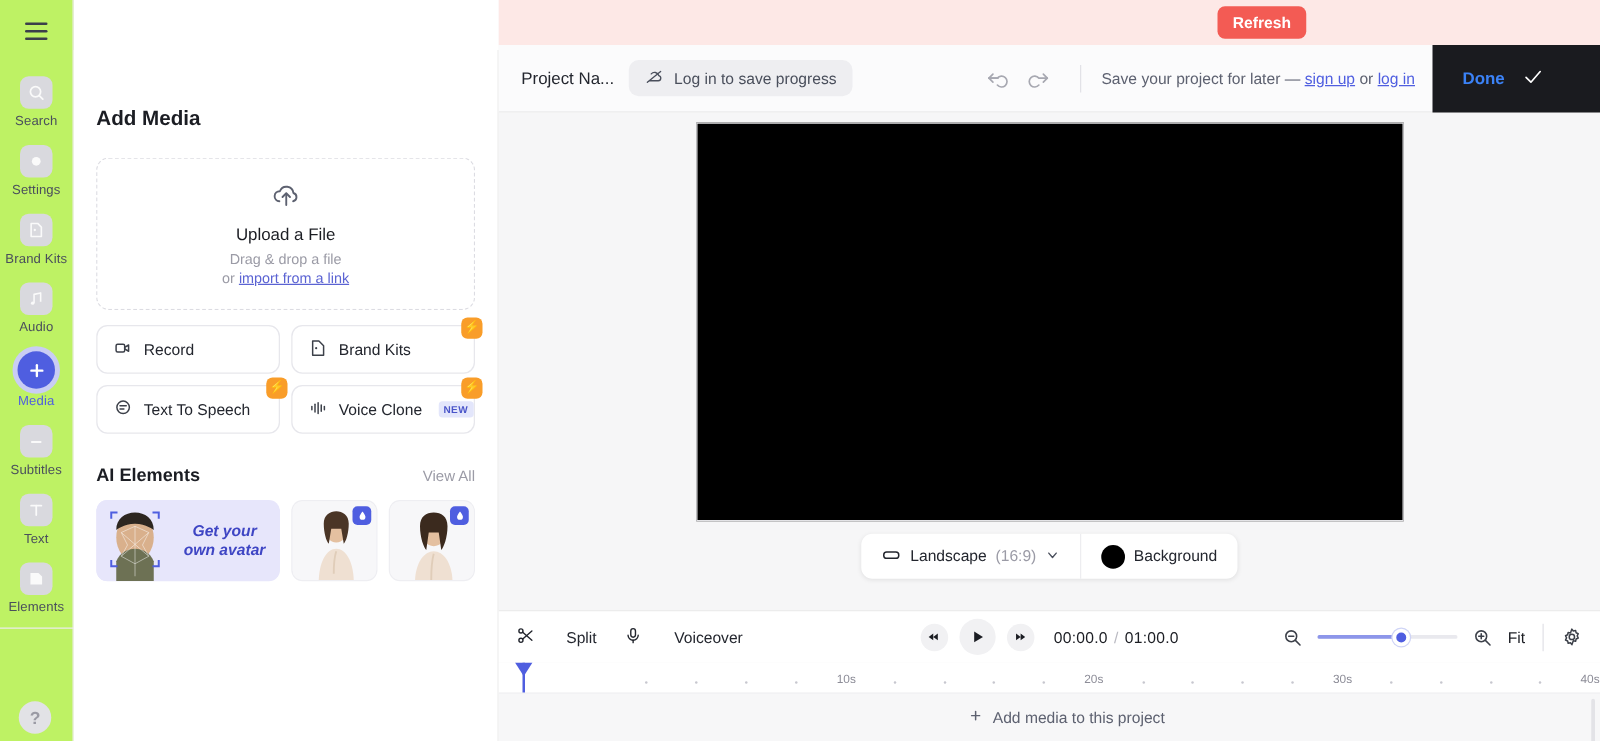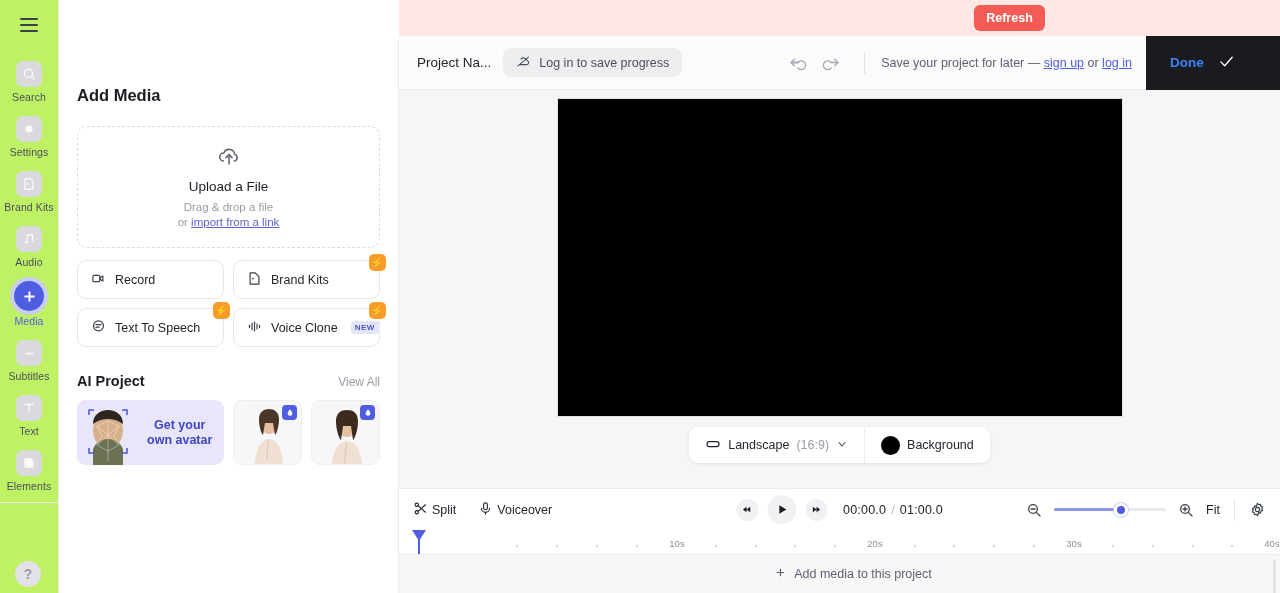--- a/index.html
+++ b/index.html
@@ -86,21 +86,21 @@
     padding: 2px 4px; border-radius: 3px; letter-spacing: .4px; margin-left: 4px;
   }
 
   .sec-head { display: flex; align-items: baseline; justify-content: space-between; margin-top: 26px; }
   .sec-title { font-size: 14.5px; font-weight: bold; color: #1b1d23; }
   .sec-link { font-size: 12px; color: #9b9ba6; cursor: pointer; }
 
   .avatars { display: flex; gap: 9px; margin-top: 11px; }
   .av-promo {
     width: 150px; height: 65px; border-radius: 9px; background: #e7e6fb;
-    display: flex; align-items: center; overflow: hidden; cursor: pointer; position: relative;
+    display: flex; align-items: center; overflow: hidden; cursor: pointer; position: relative; font-style: italic;
   }
   .av-face { width: 62px; height: 65px; position: relative; flex: 0 0 62px; }
   .av-promo-txt {
     font-size: 12.5px; font-weight: bold; color: #3f46c4; line-height: 15px;
     text-align: center; flex: 1; padding-right: 4px;
   }
   .av-card {
     width: 70px; height: 65px; border-radius: 9px; background: #f7f7f9;
     border: 1px solid #eeeef2; position: relative; overflow: hidden; cursor: pointer;
   }
@@ -156,21 +156,21 @@
   .sc-item { display: flex; align-items: center; gap: 7px; padding: 0 16px; height: 36px; font-size: 12.5px; color: #23262e; font-weight: 500; cursor: pointer; }
   .sc-div { width: 1px; height: 36px; background: #ededf0; }
   .ratio-sub { color: #9b9ba6; font-weight: normal; }
   .bg-dot { width: 19px; height: 19px; border-radius: 50%; background: #000; }
 
   
   .tl-bar {
     height: 42px; background: #fff; border-top: 1px solid #ececec;
     display: flex; align-items: center; padding: 0 14px; position: relative;
   }
-  .tl-tool { display: flex; align-items: center; gap: 4px; font-size: 12.5px; color: #23262e; cursor: pointer; margin-right: 22px; }
+  .tl-tool { display: flex; align-items: center; gap: 25px; font-size: 12.5px; color: #23262e; cursor: pointer; margin-right: 22px; }
   .tl-center { position: absolute; left: 50%; transform: translateX(-50%); display: flex; align-items: center; gap: 9px; }
   .pbtn { width: 22px; height: 22px; border-radius: 50%; background: #f1f1f3; display: flex; align-items: center; justify-content: center; cursor: pointer; color: #1b1d23; }
   .pbtn.big { width: 29px; height: 29px; }
   .tl-time { font-size: 12.5px; color: #1b1d23; margin-left: 7px; letter-spacing: .2px; }
   .tl-time .sep { color: #b9b9c1; margin: 0 5px; }
   .tl-right { margin-left: auto; display: flex; align-items: center; gap: 12px; }
   .slider { width: 112px; height: 16px; position: relative; cursor: pointer; display: flex; align-items: center; }
   .s-track { position: absolute; left:0; right:0; height: 3px; background: #e9e9ee; border-radius: 2px; }
   .s-fill { position: absolute; left: 0; width: 60%; height: 3px; background: #8d96ea; border-radius: 2px; }
   .s-thumb { position: absolute; left: 60%; margin-left: -7px; width: 14px; height: 14px; border-radius: 50%; background: #4f5ee0; border: 3px solid #fff; box-shadow: 0 0 0 1px #cfd4f6; }
@@ -345,21 +345,21 @@
               <line x1="16" y1="8" x2="16" y2="16"></line>
               <line x1="20" y1="10" x2="20" y2="14"></line>
             </svg>
         </span>
         <span>Voice Clone</span>
         <span class="newbadge">NEW</span>
       </div>
     </div>
 
     <div class="sec-head">
-      <div class="sec-title">AI Project</div>
+      <div class="sec-title">AI Elements</div>
       <div class="sec-link">View All</div>
     </div>
 
     <div class="avatars">
       <div class="av-promo">
         <div class="av-face">
           <svg width="62" height="65" viewBox="0 0 62 65">
             <rect width="62" height="65" fill="#e7e6fb"></rect>
             <ellipse cx="31" cy="30" rx="15" ry="19" fill="#d9b08c"></ellipse>
             <path d="M16 24c0-9 7-14 15-14s15 5 15 14c0 0-6-5-15-5s-15 5-15 5z" fill="#2d2620"></path>

